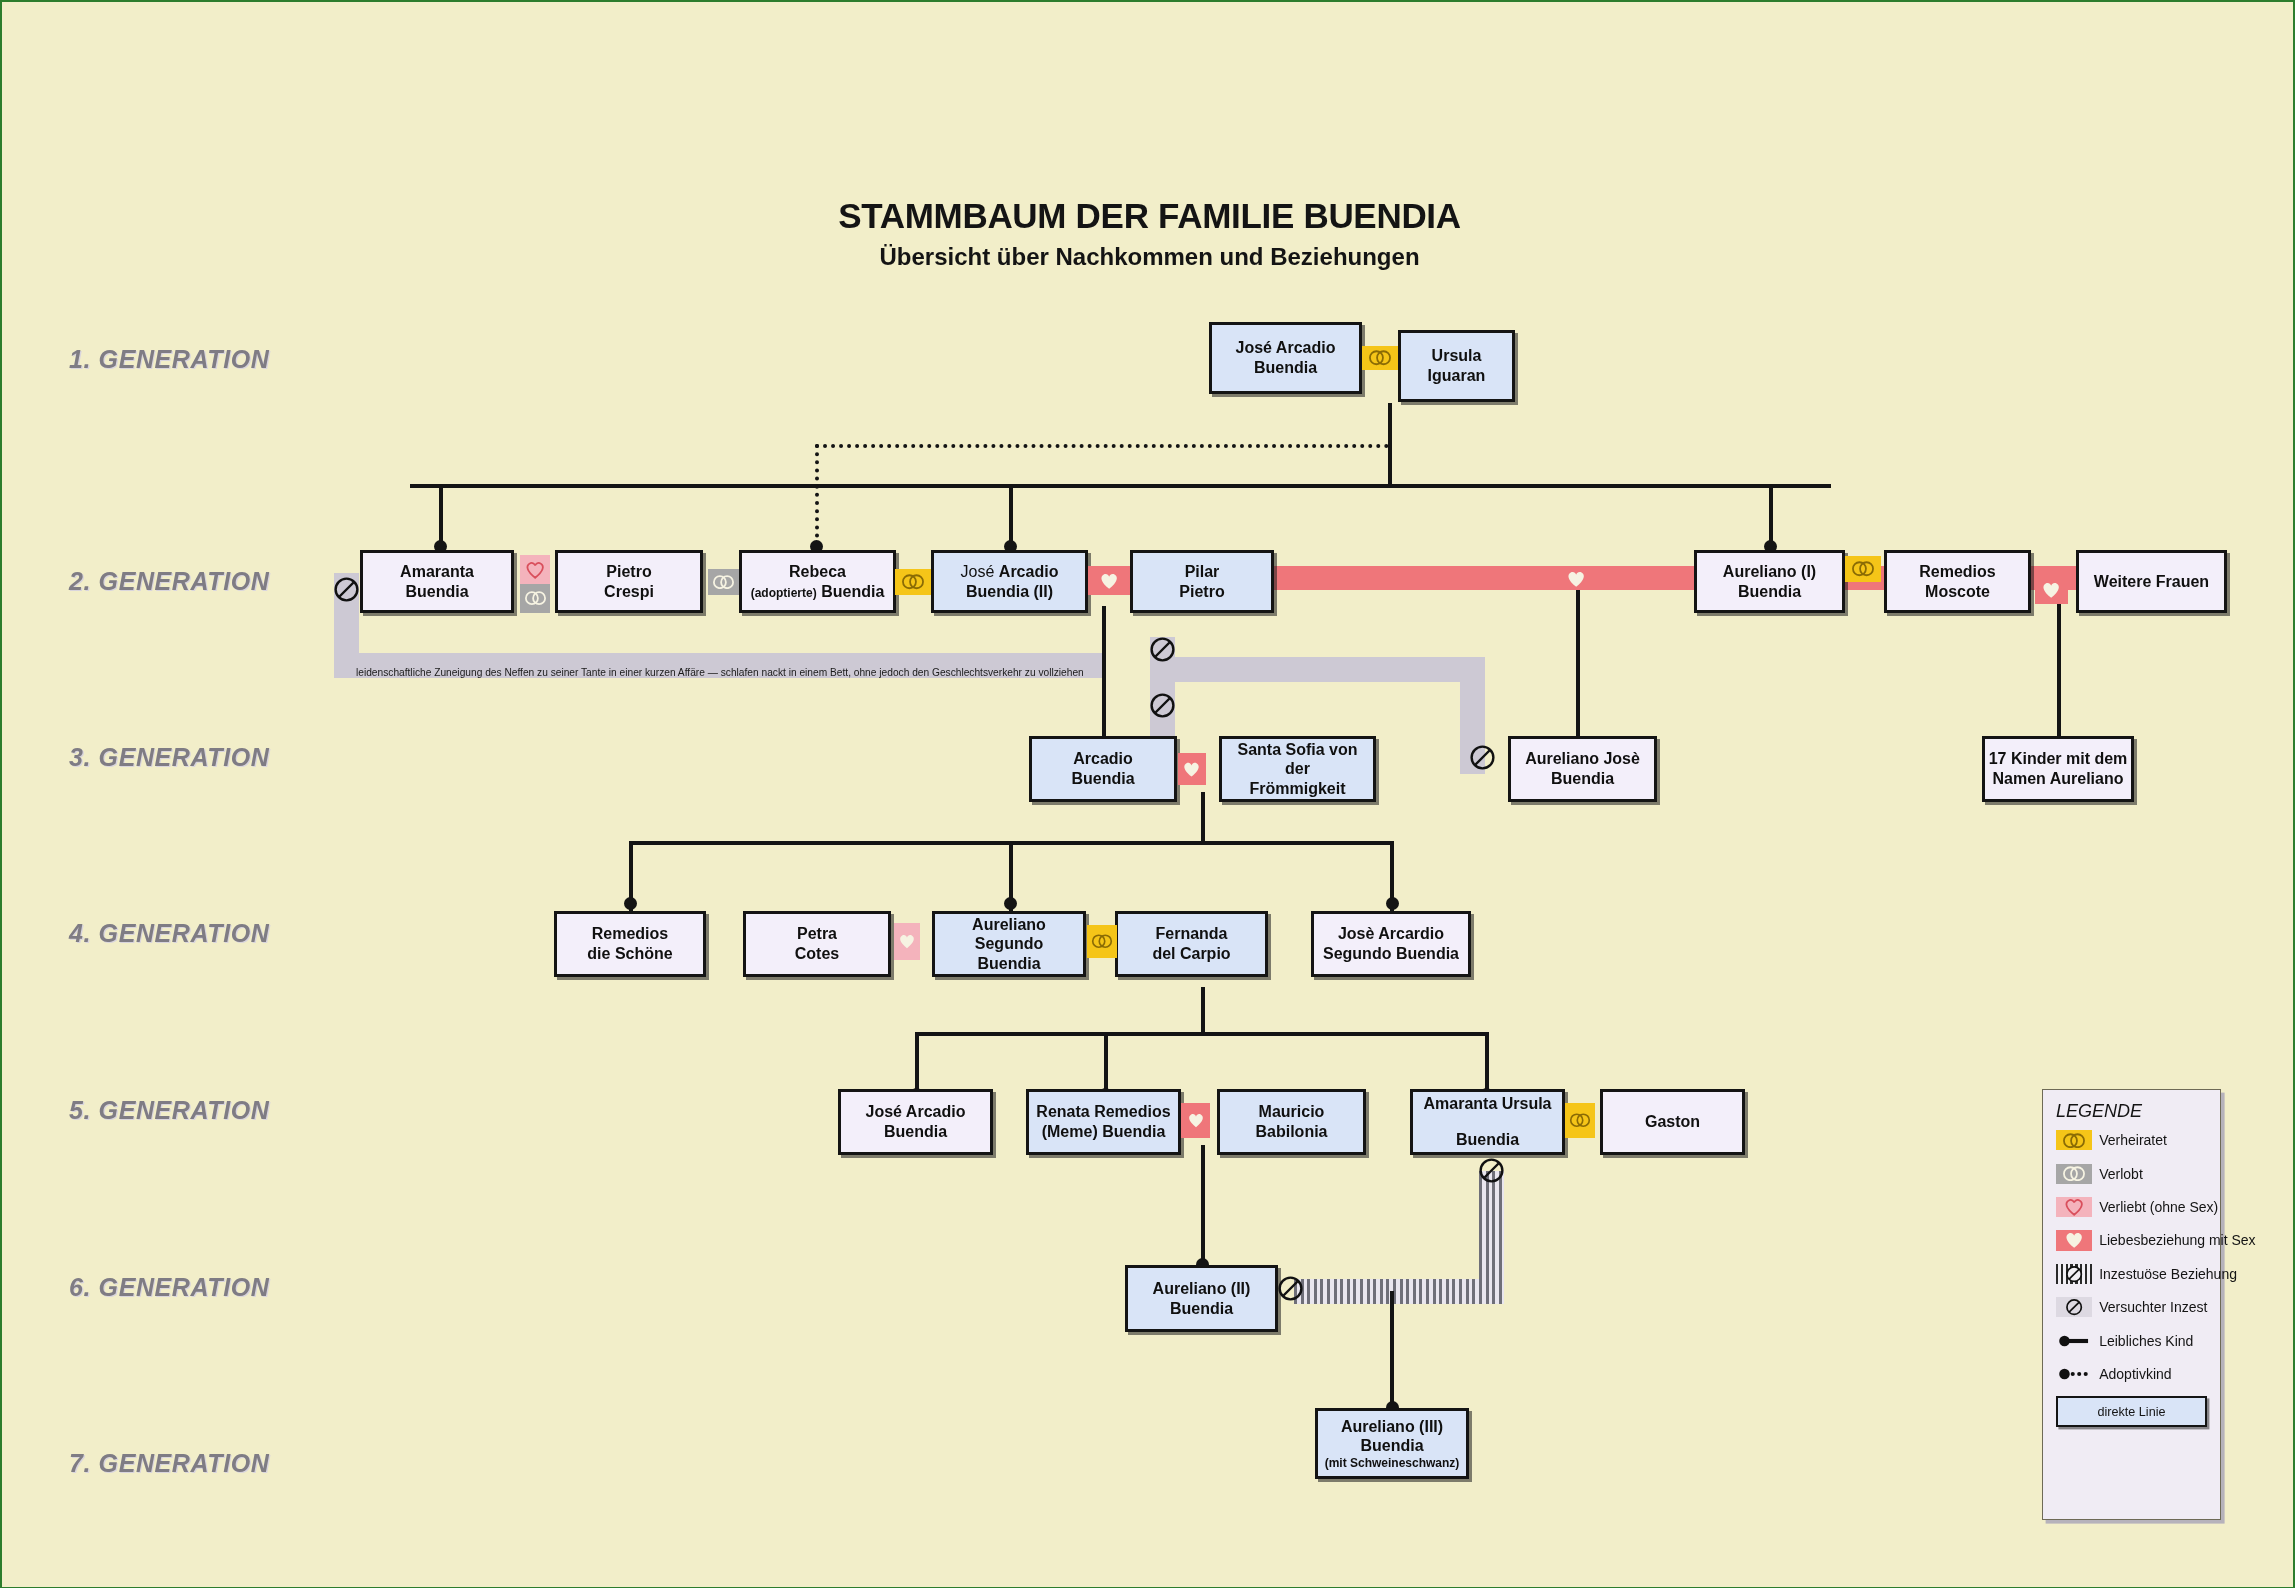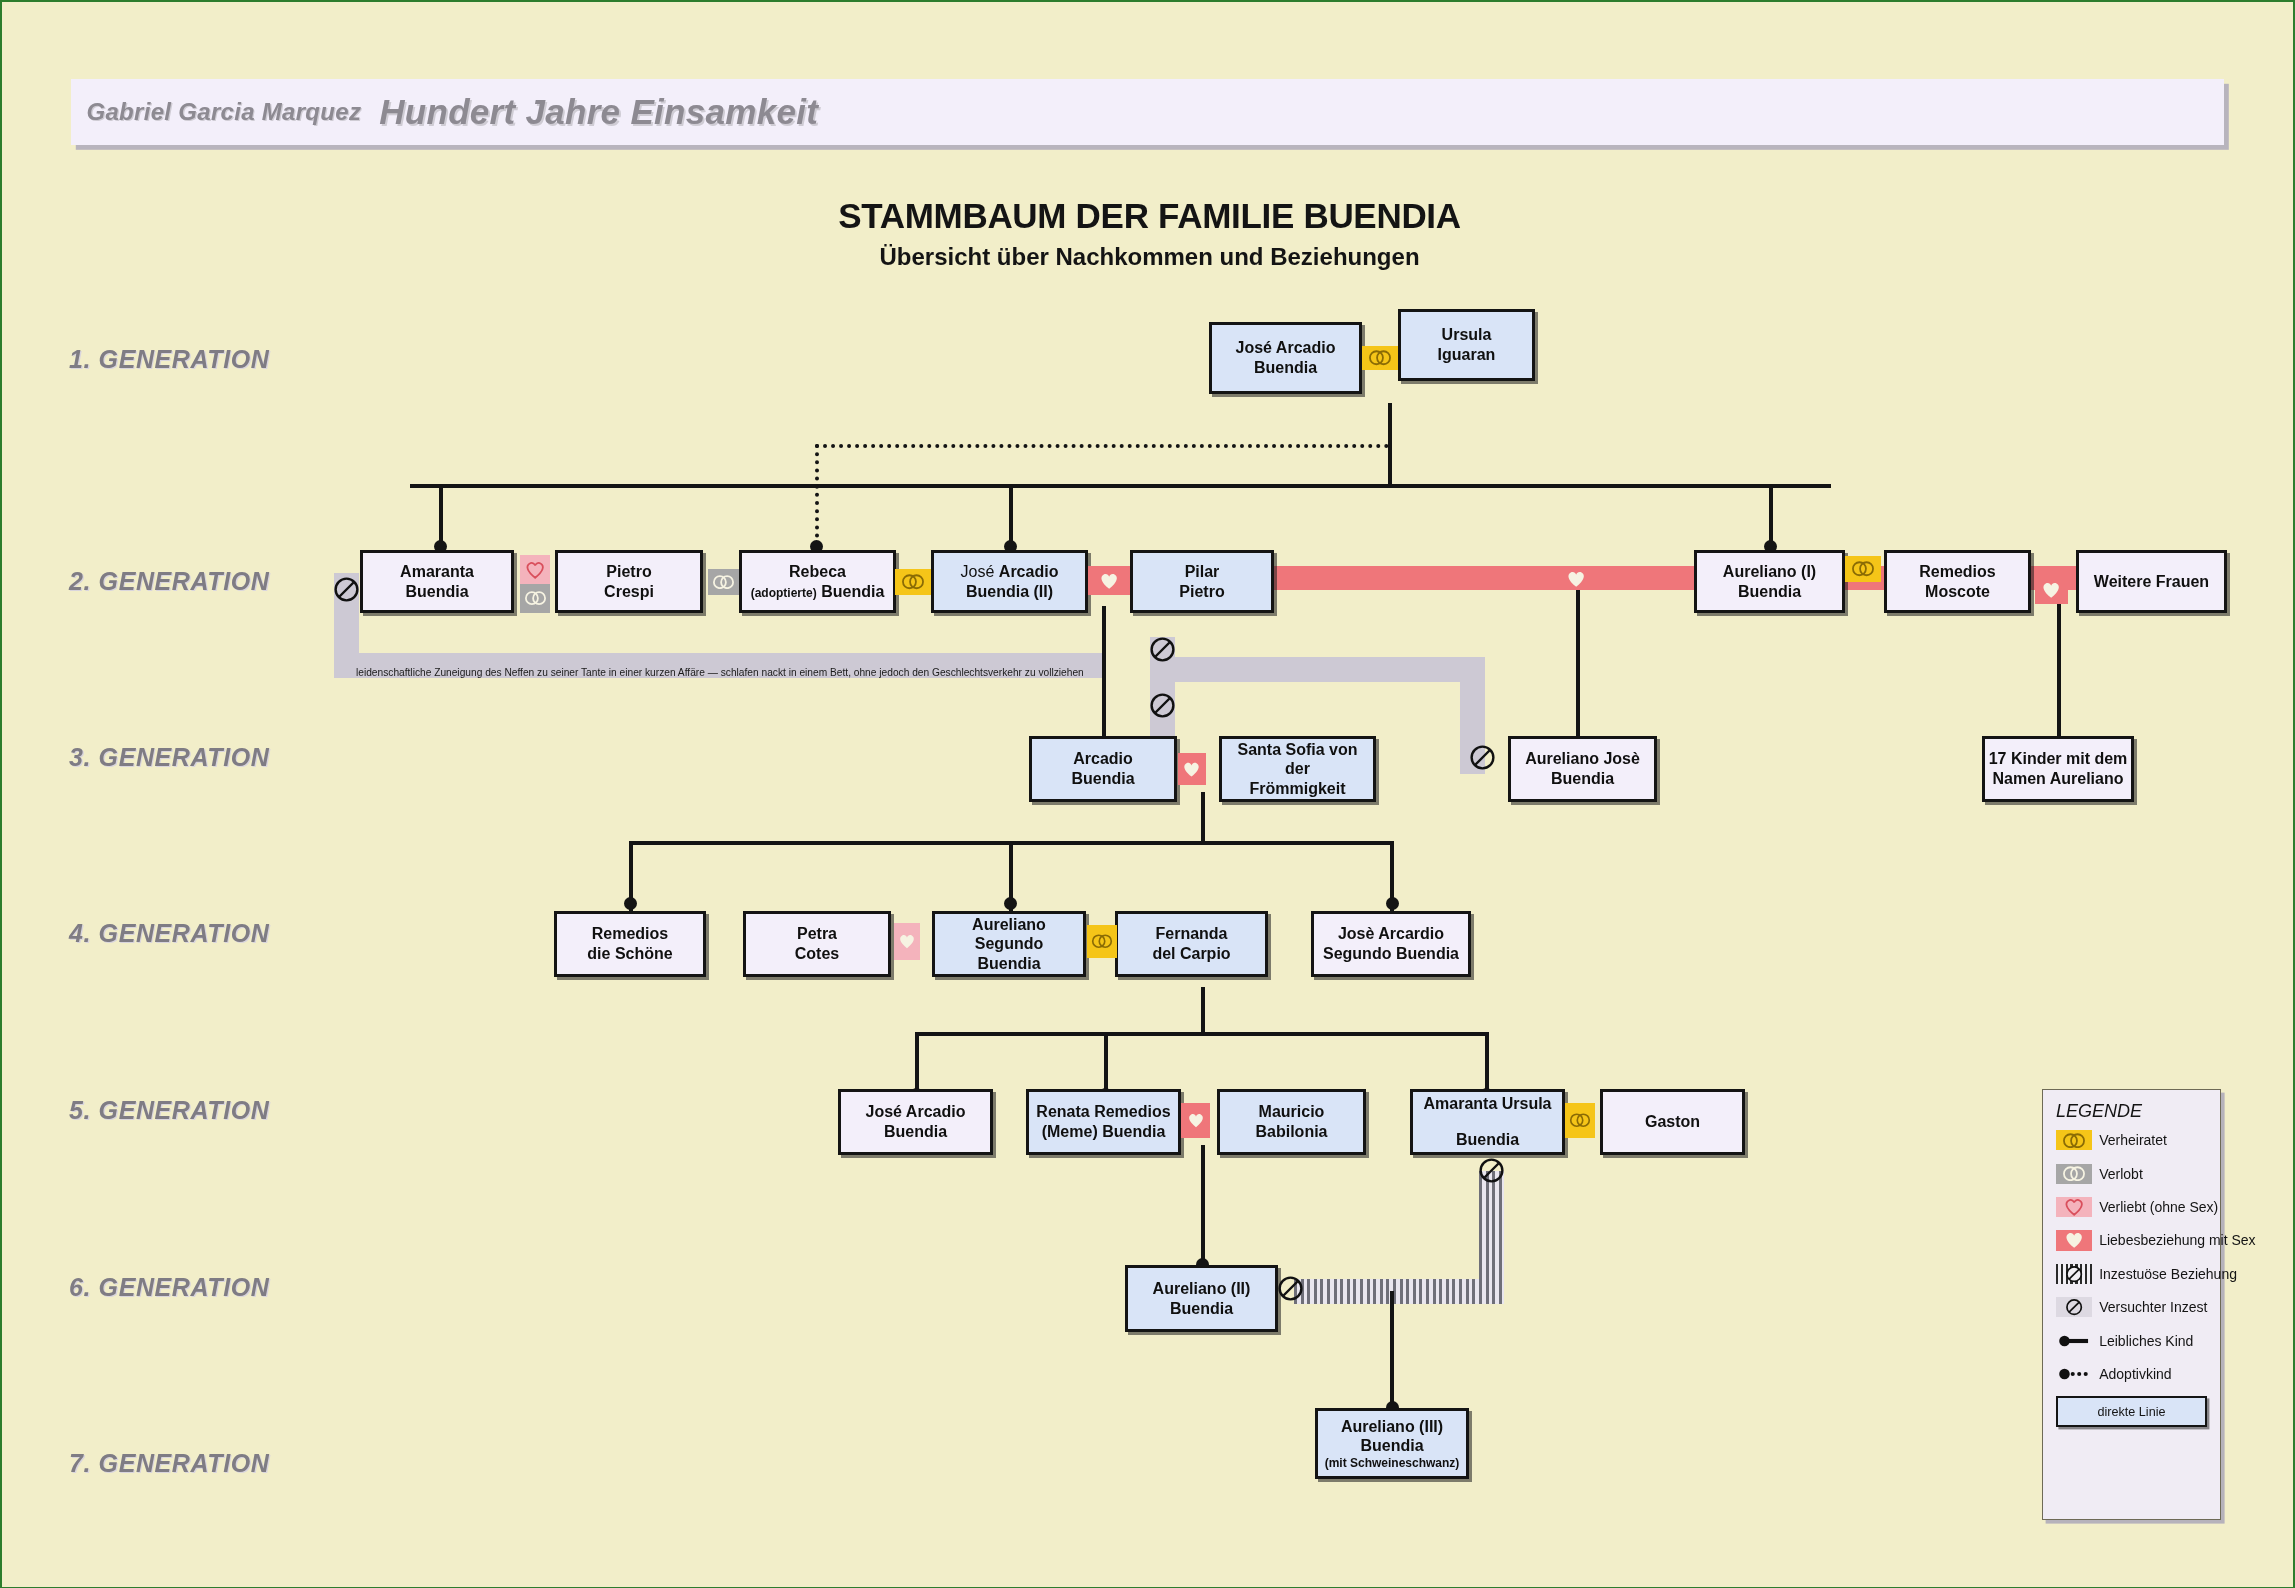--- a/index.html
+++ b/index.html
@@ -129,24 +129,20 @@
     margin:9.6px 13px 0 13px;height:31px;background:#d9e4f7;border:2.4px solid #141414;
     box-sizing:border-box;display:flex;align-items:center;justify-content:center;
     font-size:12.6px;color:#141414;box-shadow:2.4px 2.4px 0 0 rgba(30,30,30,.5);
   }
 </style>
 </head>
 <body>
 
 <div id="page">
 
-  <div class="header">
-    <div class="hdr-author">Gabriel Garcia Marquez</div>
-    <div class="hdr-title">Hundert Jahre Einsamkeit</div>
-  </div>
 
   <div class="maintitle">STAMMBAUM DER FAMILIE BUENDIA</div>
   <div class="subtitle">Übersicht über Nachkommen und Beziehungen</div>
 
   <div class="genlabel" style="top:343px">1. GENERATION</div>
   <div class="genlabel" style="top:565px">2. GENERATION</div>
   <div class="genlabel" style="top:741px">3. GENERATION</div>
   <div class="genlabel" style="top:917px">4. GENERATION</div>
   <div class="genlabel" style="top:1094px">5. GENERATION</div>
   <div class="genlabel" style="top:1271px">6. GENERATION</div>
@@ -212,21 +208,21 @@
   <div class="ln lnv" style="left:1199px;top:1143px;height:130px;"></div>
   <div class="dot" style="left:1194px;top:1256px;"></div>
 
   <div class="ln lnv" style="left:1388px;top:1289px;height:124px;"></div>
   <div class="dot" style="left:1384px;top:1399px;"></div>
 
   <div class="pbox blue" style="left:1207px;top:320px;width:153px;height:72px;">
     <div>José Arcadio</div>
     <div>Buendia</div>
   </div>
-  <div class="pbox blue" style="left:1396px;top:307px;width:137px;height:72px;align-items:center;">
+  <div class="pbox blue" style="left:1396px;top:328px;width:117px;height:72px;align-items:center;">
     <div>Ursula</div>
     <div>Iguaran</div>
   </div>
   <div class="rel married" style="left:1360px;top:344px;width:36px;height:24px;">
     <svg width="26" height="15.5" viewBox="0 0 44 26">
         <ellipse cx="16" cy="13" rx="11" ry="11" fill="none" stroke="#8a6b05" stroke-width="3"></ellipse>
         <ellipse cx="28" cy="13" rx="11" ry="11" fill="none" stroke="#8a6b05" stroke-width="3"></ellipse>
       </svg>
   </div>
 

